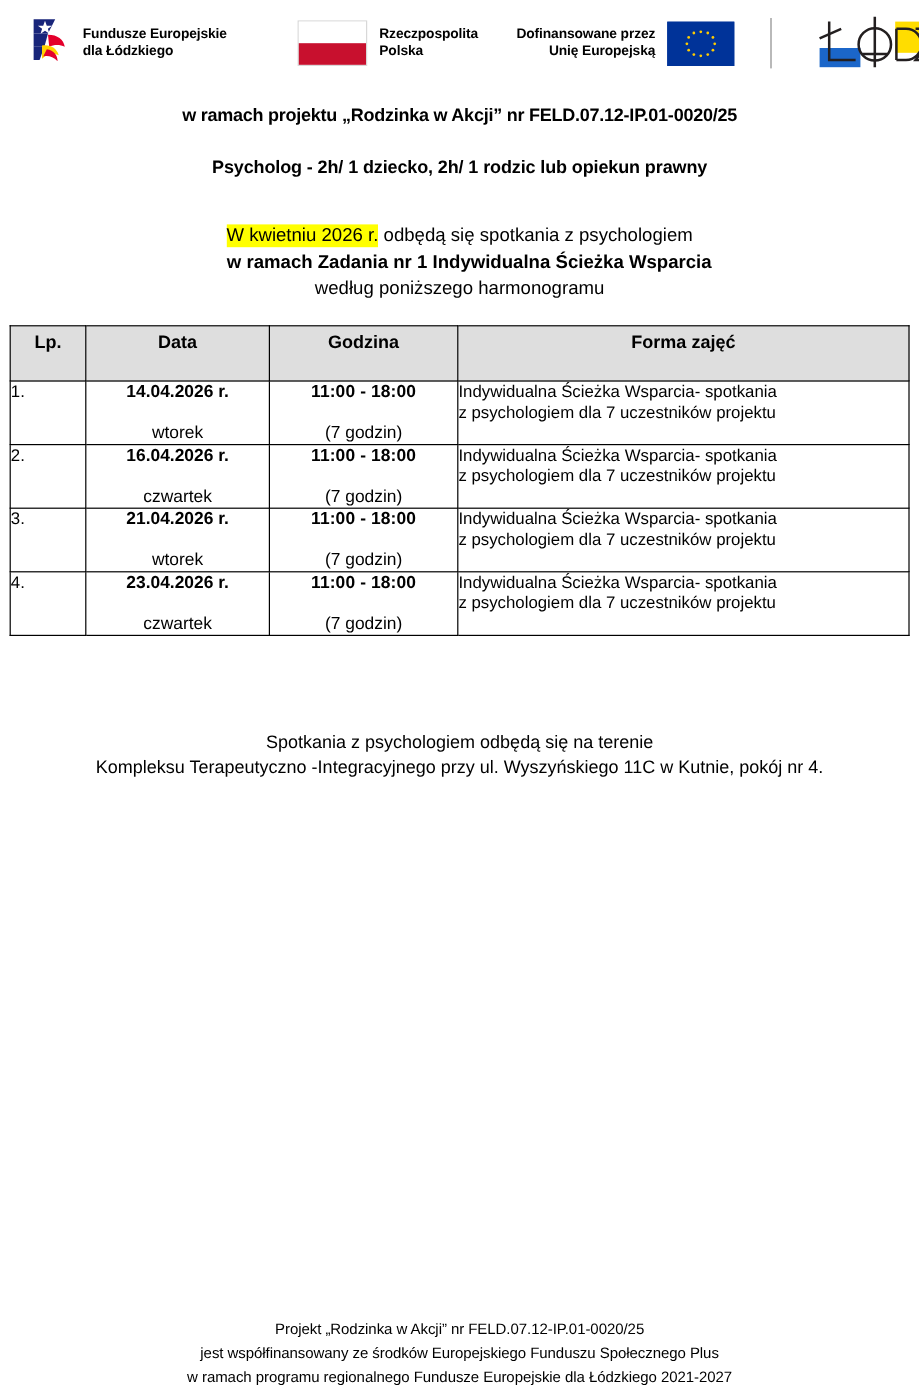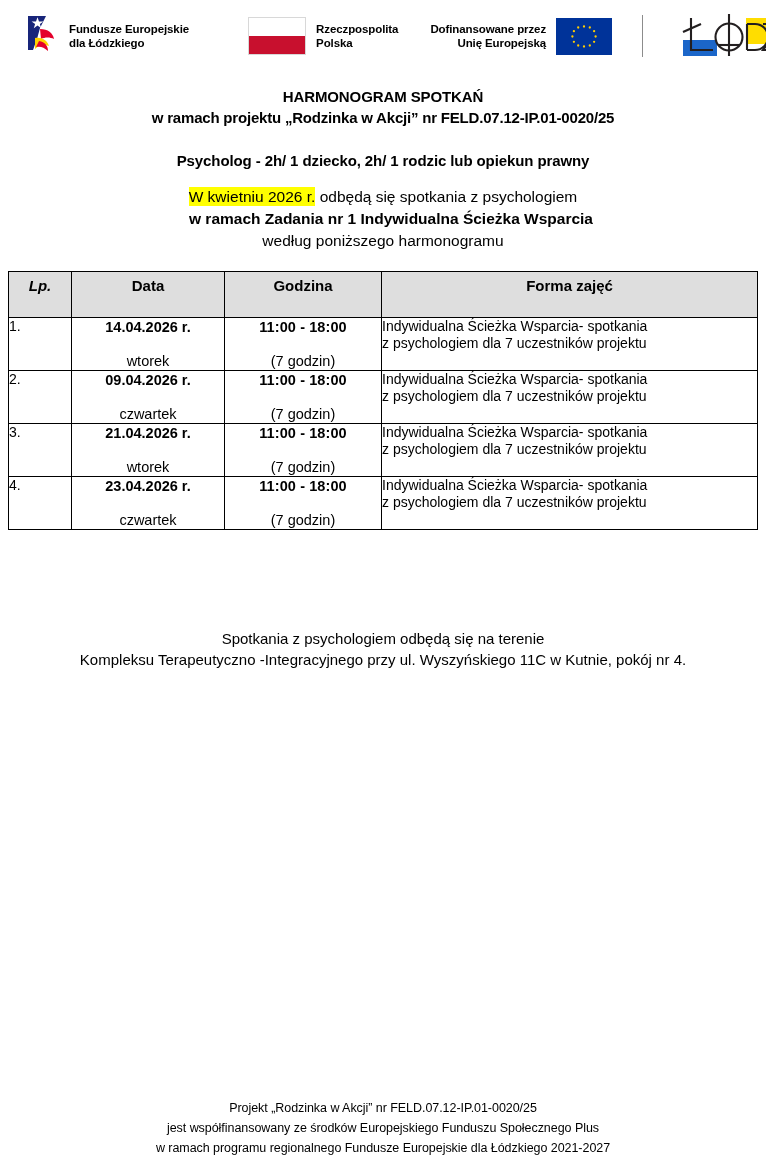--- a/index.html
+++ b/index.html
@@ -182,21 +182,21 @@
   }
   .sched-table thead th {
     background: #dedede;
     height: 40px;
     font-size: 15px;
     font-weight: bold;
     text-align: center;
     vertical-align: top;
     padding-top: 5px;
   }
-  .th-lp   { width: 62px;  text-align: center !important; font-style: italic; }
+  .th-lp   { width: 62px;  text-align: center !important; }
   .th-data { width: 152px; }
   .th-godz { width: 156px; }
   .th-forma{ width: auto; }
 
   .c-lp {
     font-size: 14px;
     text-align: left;
     padding: 4px 0 0 6px;
   }
   .c-data {
@@ -238,21 +238,21 @@
     padding: 4px 4px 6px 8px;
     text-align: left;
     margin-top: 13px;
   }
   .c-forma span { display: block; }
 
   
   .location-note {
     position: absolute;
     left: 0;
-    top: 628px;
+    top: 608px;
     width: 766px;
     text-align: center;
   }
   .loc-line1 {
     font-size: 15px;
     line-height: 21px;
   }
   .loc-line2 {
     font-size: 15px;
     line-height: 21px;
@@ -349,21 +349,20 @@
         <path d="M84 14 L104 14 L84 40 L104 40"></path>
         <path d="M110 14 L110 40 M124 14 L110 27 L125 40"></path>
         <path d="M132 14 L132 40"></path>
         <path d="M138 14 L138 40 L150 40 M138 27 L148 27 M138 14 L150 14"></path>
       </g>
     </svg>
   </div>
 </div>
 
 <div class="title-block">
-  <div class="t-line1">HARMONOGRAM SPOTKAŃ</div>
   <div class="t-line2">w ramach projektu „Rodzinka w Akcji” nr FELD.07.12-IP.01-0020/25</div>
   <div class="t-line3">Psycholog - 2h/ 1 dziecko, 2h/ 1 rodzic lub opiekun prawny</div>
 </div>
 
 <div class="intro-block">
   <div class="i-line1"><span class="i-hl">W kwietniu 2026 r.</span><span> odbędą się spotkania z psychologiem</span></div>
   <div class="i-line2">w ramach Zadania nr 1 Indywidualna Ścieżka Wsparcia</div>
   <div class="i-line3">według poniższego harmonogramu</div>
 </div>
 
@@ -388,21 +387,21 @@
         <span class="g-dur">(7 godzin)</span>
       </td>
       <td class="c-forma">
         <span>Indywidualna Ścieżka Wsparcia- spotkania</span>
         <span>z psychologiem dla 7 uczestników projektu</span>
       </td>
     </tr>
     <tr>
       <td class="c-lp">2.</td>
       <td class="c-data">
-        <span class="d-date">09.04.2026 r.</span>
+        <span class="d-date">16.04.2026 r.</span>
         <span class="d-day">czwartek</span>
       </td>
       <td class="c-godz">
         <span class="g-time">11:00 - 18:00</span>
         <span class="g-dur">(7 godzin)</span>
       </td>
       <td class="c-forma">
         <span>Indywidualna Ścieżka Wsparcia- spotkania</span>
         <span>z psychologiem dla 7 uczestników projektu</span>
       </td>

